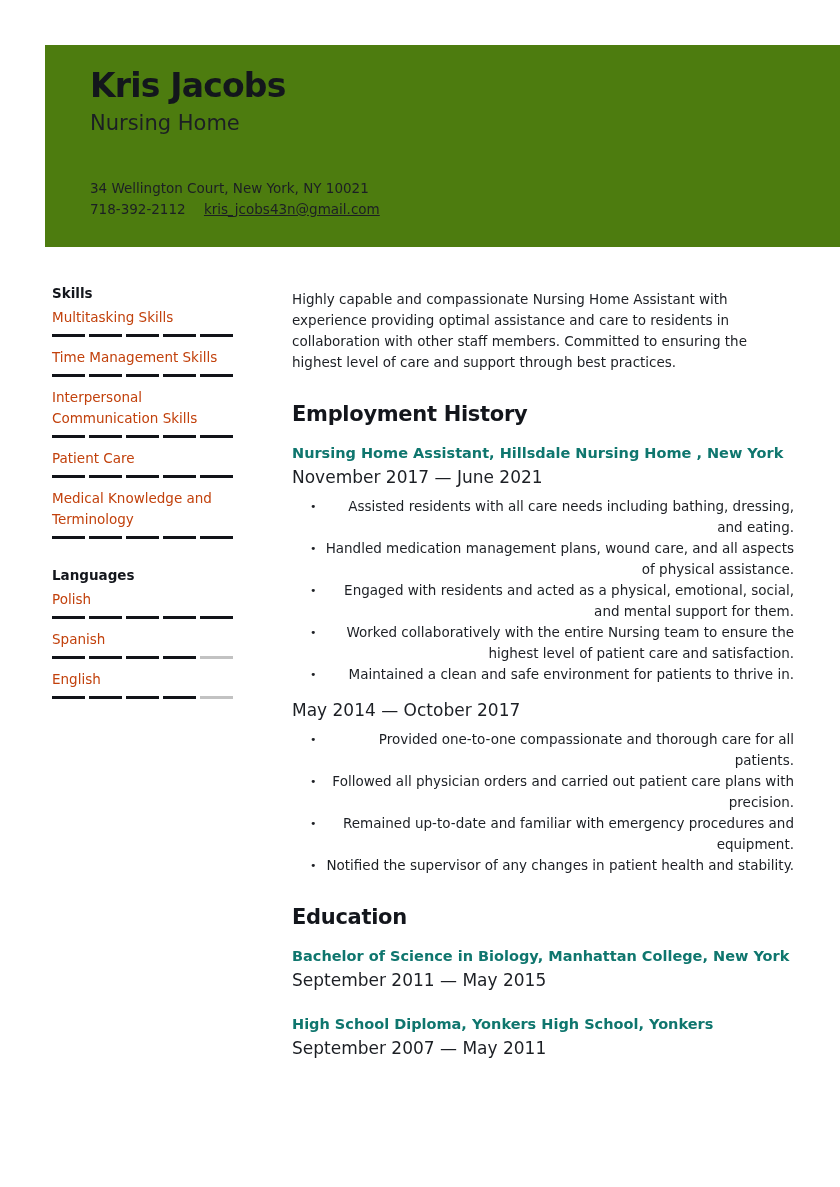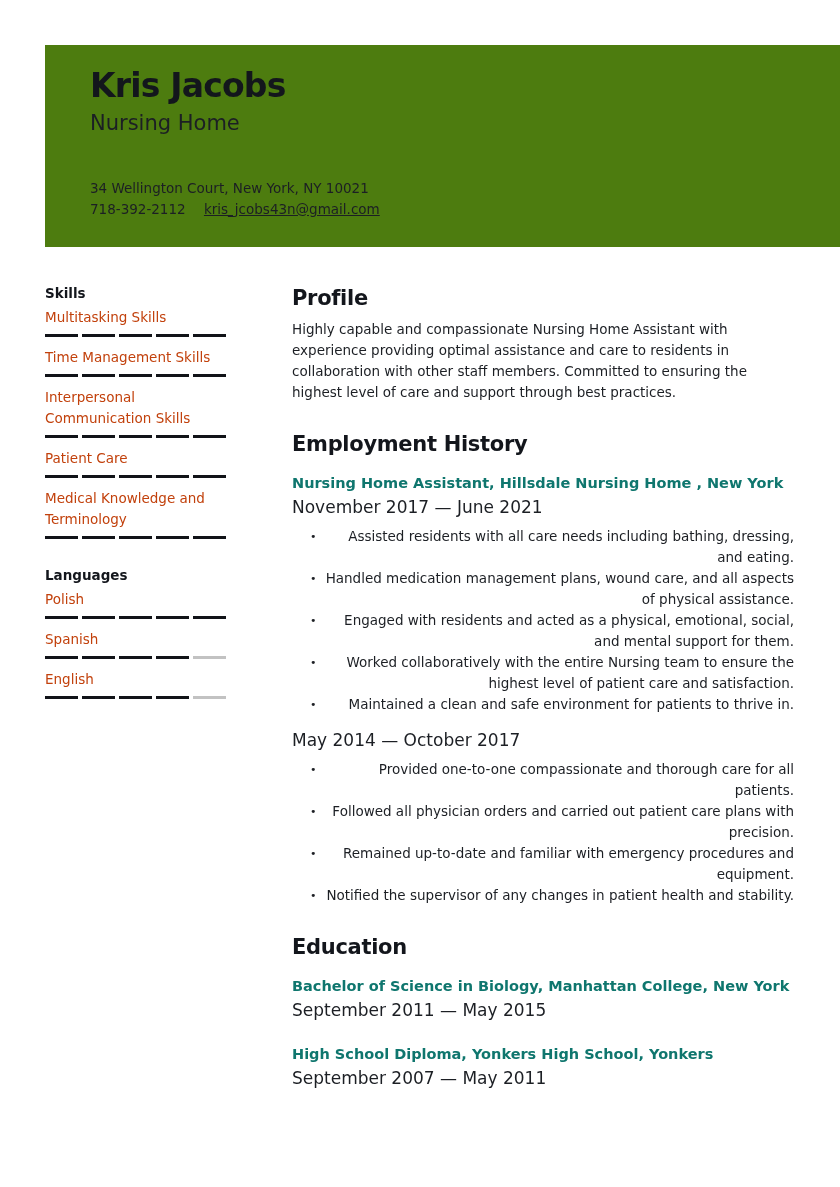--- a/index.html
+++ b/index.html
@@ -17,21 +17,21 @@
       font-size: 33px; font-weight: bold; letter-spacing: -0.8px; color: #13161c;
       line-height: 42px;
     }
     .job-title {
       position: absolute; left: 45px; top: 64px; margin: 0;
       font-size: 21px; font-weight: normal; color: #1c1f24; line-height: 28px;
     }
     .contact { position: absolute; left: 45px; top: 133px; font-size: 13.5px; line-height: 21px; color: #1c1f24; }
     .contact a { color: #1c1f24; text-decoration: underline; margin-left: 14px; }
 
-    .sidebar { position: absolute; left: 45px; top: 283px; width: 190px; }
+    .sidebar { position: absolute; left: 52px; top: 283px; width: 190px; }
     .side-heading { font-size: 13.5px; font-weight: bold; margin: 0; line-height: 20px; color: #13161c; }
     .side-item { margin-top: 4px; }
     .side-label { font-size: 13.5px; line-height: 21px; color: #c2410c; }
     .bar { display: flex; gap: 4px; margin-top: 6px; margin-bottom: 10px; width: 181px; }
     .seg { width: 33px; height: 3px; background: #111318; }
     .seg.off { background: #c2c2c2; }
     .languages { margin-top: 26px; }
 
     .main { position: absolute; left: 292px; top: 283px; width: 502px; }
     .sec-title { font-size: 21px; font-weight: bold; margin: 0; line-height: 30px; color: #13161c; letter-spacing: -0.3px; }
@@ -148,21 +148,20 @@
             <div class="seg"></div>
             <div class="seg off"></div>
           </div>
         </div>
       </div>
   </div>
 </div>
 
 <div class="main">
   <div class="section">
-    <h2 class="sec-title">Profile</h2>
     <p class="para">Highly capable and compassionate Nursing Home Assistant with experience providing optimal assistance and care to residents in collaboration with other staff members. Committed to ensuring the highest level of care and support through best practices.</p>
   </div>
   <div class="section">
     <h2 class="sec-title">Employment History</h2>
     <div id="jobs-list">
         <div class="job">
           <div class="job-head">Nursing Home Assistant, Hillsdale Nursing Home , New York</div>
           <div class="job-dates">November 2017 — June 2021</div>
           <ul class="bullets">
             <li>Assisted residents with all care needs including bathing, dressing, and eating.</li>

